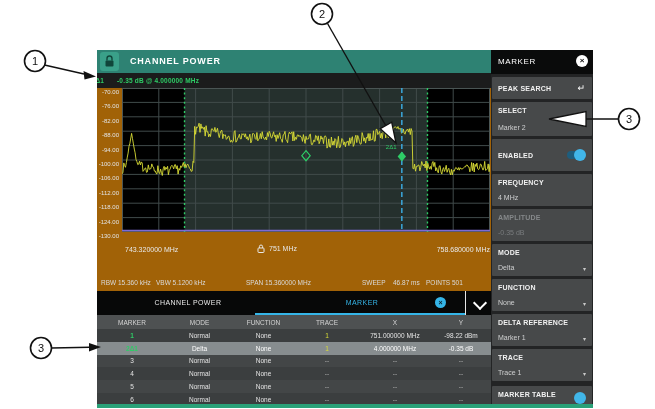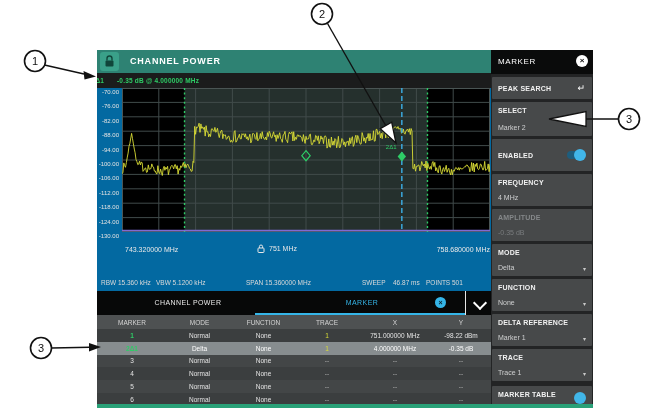--- a/index.html
+++ b/index.html
@@ -1,18 +1,18 @@
 <!DOCTYPE html>
 <html><head>
 <meta charset="utf-8">
 <style>
   html,body{margin:0;padding:0;background:#fff;font-family:"Liberation Sans",sans-serif;}
   #page{position:relative;width:655px;height:409px;background:#fff;overflow:hidden;}
   
-  #screen{position:absolute;left:97px;top:50px;width:496px;height:358px;background:#0369a1;overflow:visible;}
+  #screen{position:absolute;left:97px;top:50px;width:496px;height:358px;background:#a16207;overflow:visible;}
   #screen-clip{position:absolute;left:0;top:0;width:496px;height:358px;overflow:hidden;}
   .hdr{position:absolute;left:0;top:0;width:394px;height:23px;background:#2e8273;}
   .hdr-tile{position:absolute;left:3px;top:2px;width:19px;height:19px;border-radius:3px;background:#3aa089;}
   .hdr-title{position:absolute;left:33px;top:6px;font-size:9px;font-weight:600;color:#fff;letter-spacing:.8px;}
   .statusrow{position:absolute;left:-12px;top:23px;width:406px;height:15px;background:#1b1c1c;}
   .statusrow span{position:absolute;top:4px;font-size:6.5px;font-weight:600;color:#2ecc66;letter-spacing:.2px;}
   .ylab{position:absolute;left:-12px;width:34px;text-align:right;font-size:6px;color:#e2e2e2;}
   #plot{position:absolute;left:25px;top:38px;}
   .xlab{position:absolute;top:196px;font-size:7px;color:#e8e8e8;}
   .xlab-r{right:103px;}

